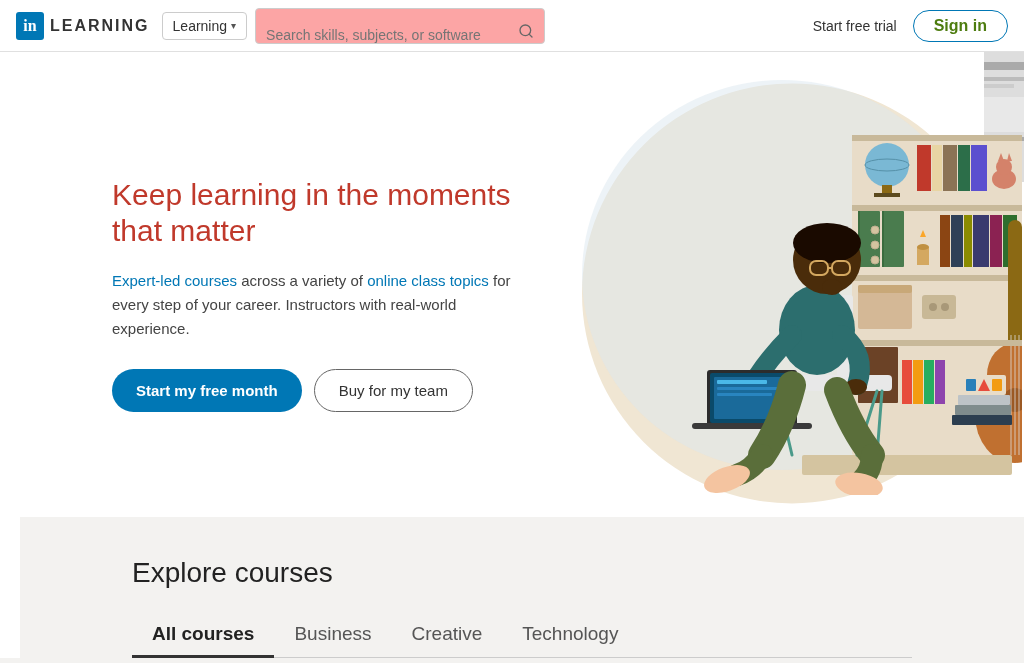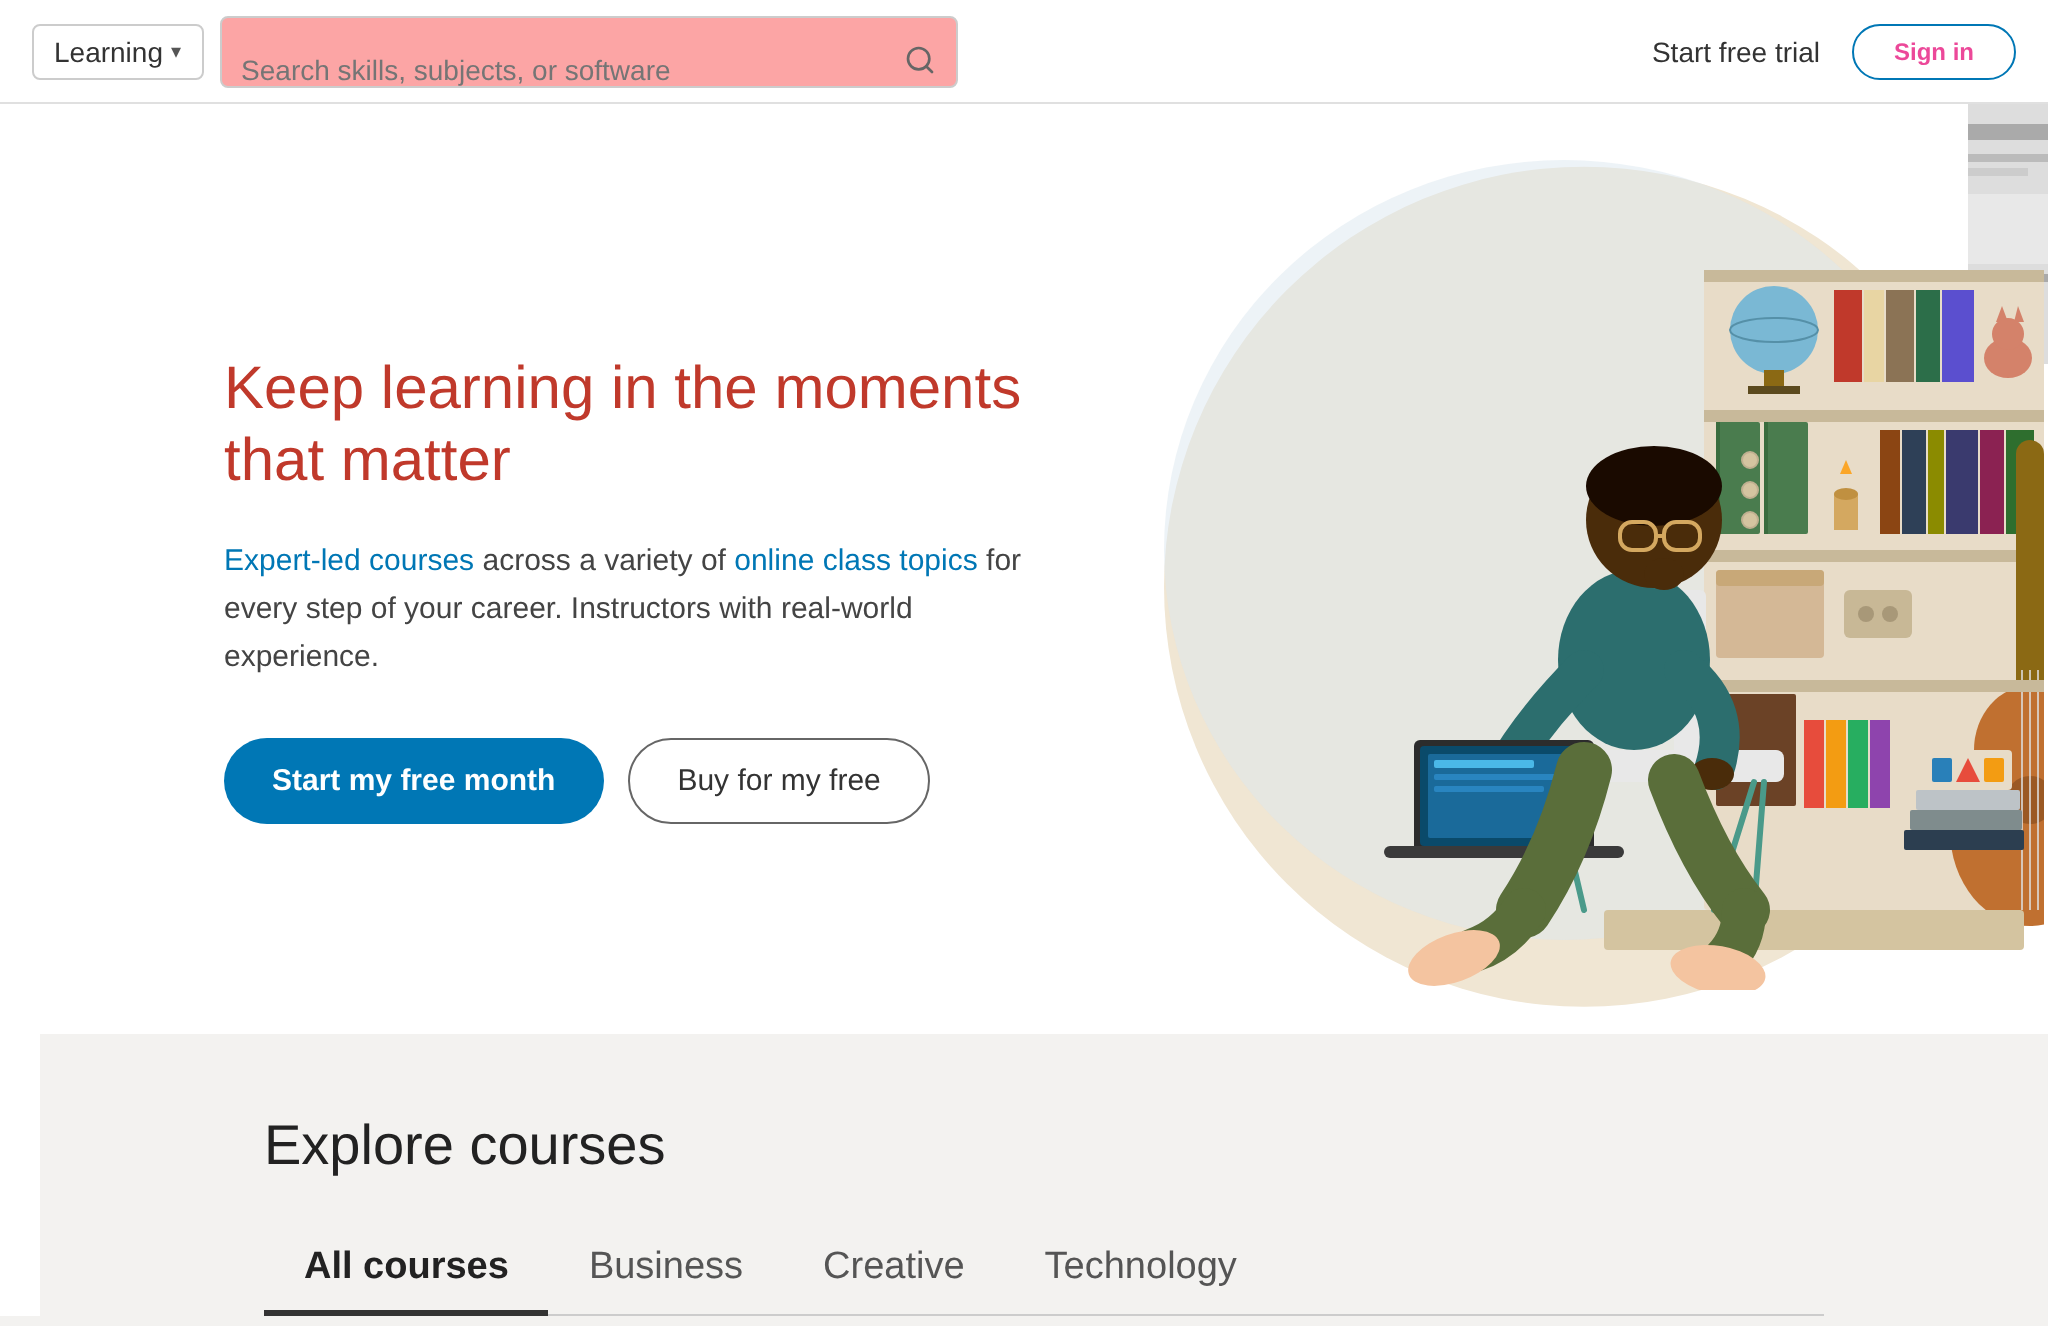--- a/index.html
+++ b/index.html
@@ -91,25 +91,25 @@
     .header-spacer { flex: 1; }
     .start-free-link {
       font-size: 14px;
       color: #333;
       text-decoration: none;
       margin-right: 16px;
       white-space: nowrap;
     }
     .sign-in-btn {
       border: 1.5px solid #0077b5;
-      color: #ec4899;
+      color: #4d7c0f;
       background: #fff;
       border-radius: 20px;
       padding: 6px 20px;
-      font-size: 12px;
+      font-size: 16px;
       font-weight: 600;
       cursor: pointer;
       white-space: nowrap;
     }
 
     
     .hero {
       background: #fff;
       min-height: 465px;
       display: flex;
@@ -243,20 +243,26 @@
     
     .trending-section {
       background: #f3f2f0;
       padding: 24px 112px 40px;
     }
   </style>
 </head>
 <body>
 
 <header class="header">
+  <a class="header-logo" href="#">
+    <div class="linkedin-icon">
+      <span>in</span>
+    </div>
+    <span class="logo-text">LEARNING</span>
+  </a>
 
   <button class="header-dropdown">
     <span>Learning</span>
     <span class="chevron">▾</span>
   </button>
 
   <div class="search-bar">
     <input type="text" placeholder="Search skills, subjects, or software" style="">
     <button class="search-icon-btn">
       <svg width="16" height="16" viewBox="0 0 24 24" fill="none" stroke="#666" stroke-width="2" stroke-linecap="round" stroke-linejoin="round">
@@ -277,21 +283,21 @@
   <div class="hero-content">
     <h1 class="hero-title">Keep learning in the moments that matter</h1>
     <p class="hero-description">
       <a class="link-blue" href="#">Expert-led courses</a>
       <span> across a variety of </span>
       <a class="link-blue" href="#">online class topics</a>
       <span> for every step of your career. Instructors with real-world experience.</span>
     </p>
     <div class="hero-buttons">
       <button class="btn-primary">Start my free month</button>
-      <button class="btn-secondary">Buy for my free</button>
+      <button class="btn-secondary">Buy for my team</button>
     </div>
   </div>
 
   <div class="hero-illustration">
     <div class="bg-circle"></div>
 
     <svg class="illustration-svg" width="460" height="420" viewBox="0 0 460 420">
 
       <ellipse cx="220" cy="200" rx="200" ry="195" fill="#dce8f0" opacity="0.5"></ellipse>
 

